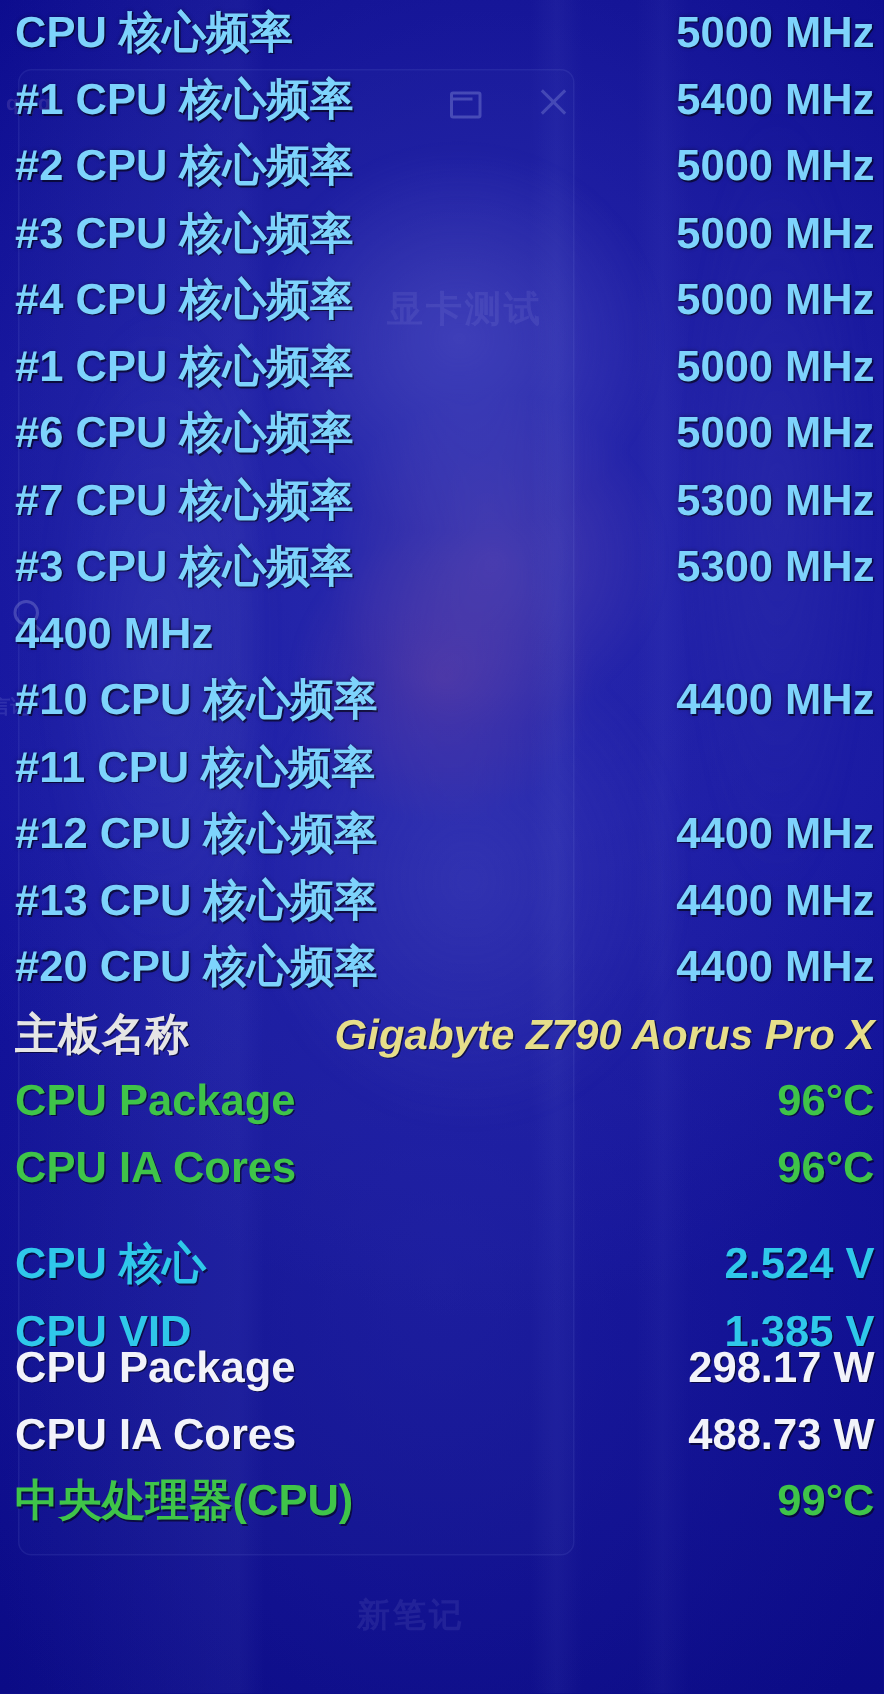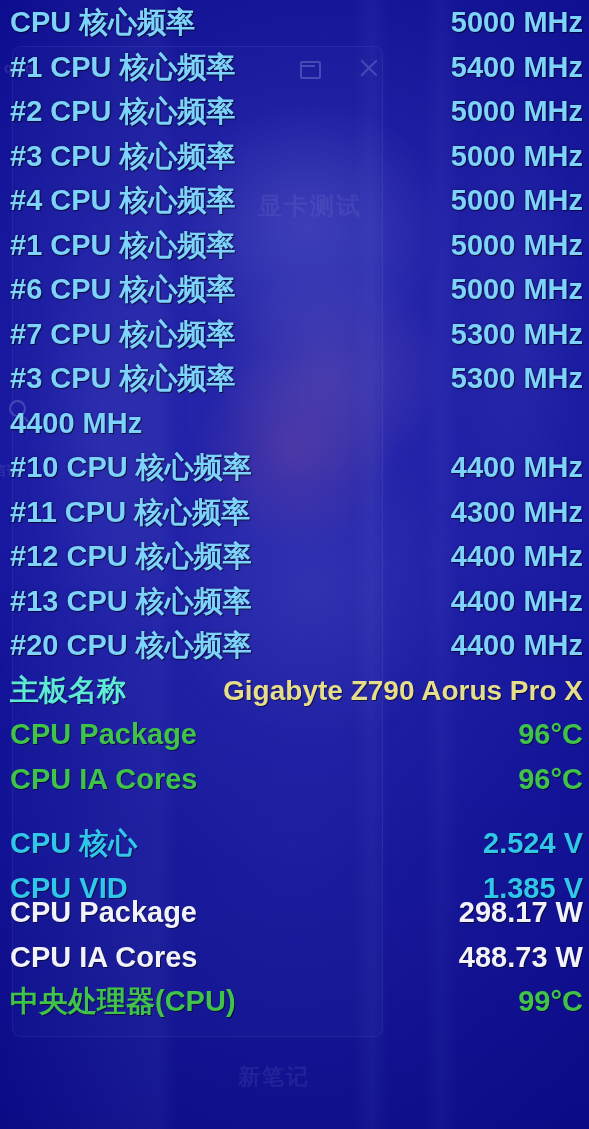--- a/index.html
+++ b/index.html
@@ -152,26 +152,27 @@
     text-shadow: 1px 1px 0 rgba(0,0,0,0.55);
   }
   .c-cyan .lbl, .c-cyan .val {
     color: #2fc8ea;
     text-shadow: 1px 1px 0 rgba(0,0,0,0.55);
     margin-top: 20px;
   }
 
   
   .c-mixed .lbl {
-    color: #5eead4;
+    color: #e5e5e5;
     text-shadow: 1px 1px 0 rgba(0,0,0,0.55);
   }
   .c-mixed .val {
     color: #e6de8a;
     text-shadow: 1px 1px 0 rgba(0,0,0,0.55);
+    font-style: italic;
   }
   .c-mixed .val { font-size: 28px; }
 </style>
 </head>
 <body>
 
 <div id="stage">
 
   <div class="bg-layer bg-base"></div>
   <div class="bg-layer bg-figure"></div>
@@ -229,21 +230,20 @@
       </div>
       <div class="row c-yellow">
         <span class="val">4400 MHz</span>
       </div>
       <div class="row c-yellow">
         <span class="lbl">#10 CPU 核心频率</span>
         <span class="val">4400 MHz</span>
       </div>
       <div class="row c-yellow">
         <span class="lbl">#11 CPU 核心频率</span>
-        <span class="val">4300 MHz</span>
       </div>
       <div class="row c-yellow">
         <span class="lbl">#12 CPU 核心频率</span>
         <span class="val">4400 MHz</span>
       </div>
       <div class="row c-yellow">
         <span class="lbl">#13 CPU 核心频率</span>
         <span class="val">4400 MHz</span>
       </div>
       <div class="row c-yellow">

